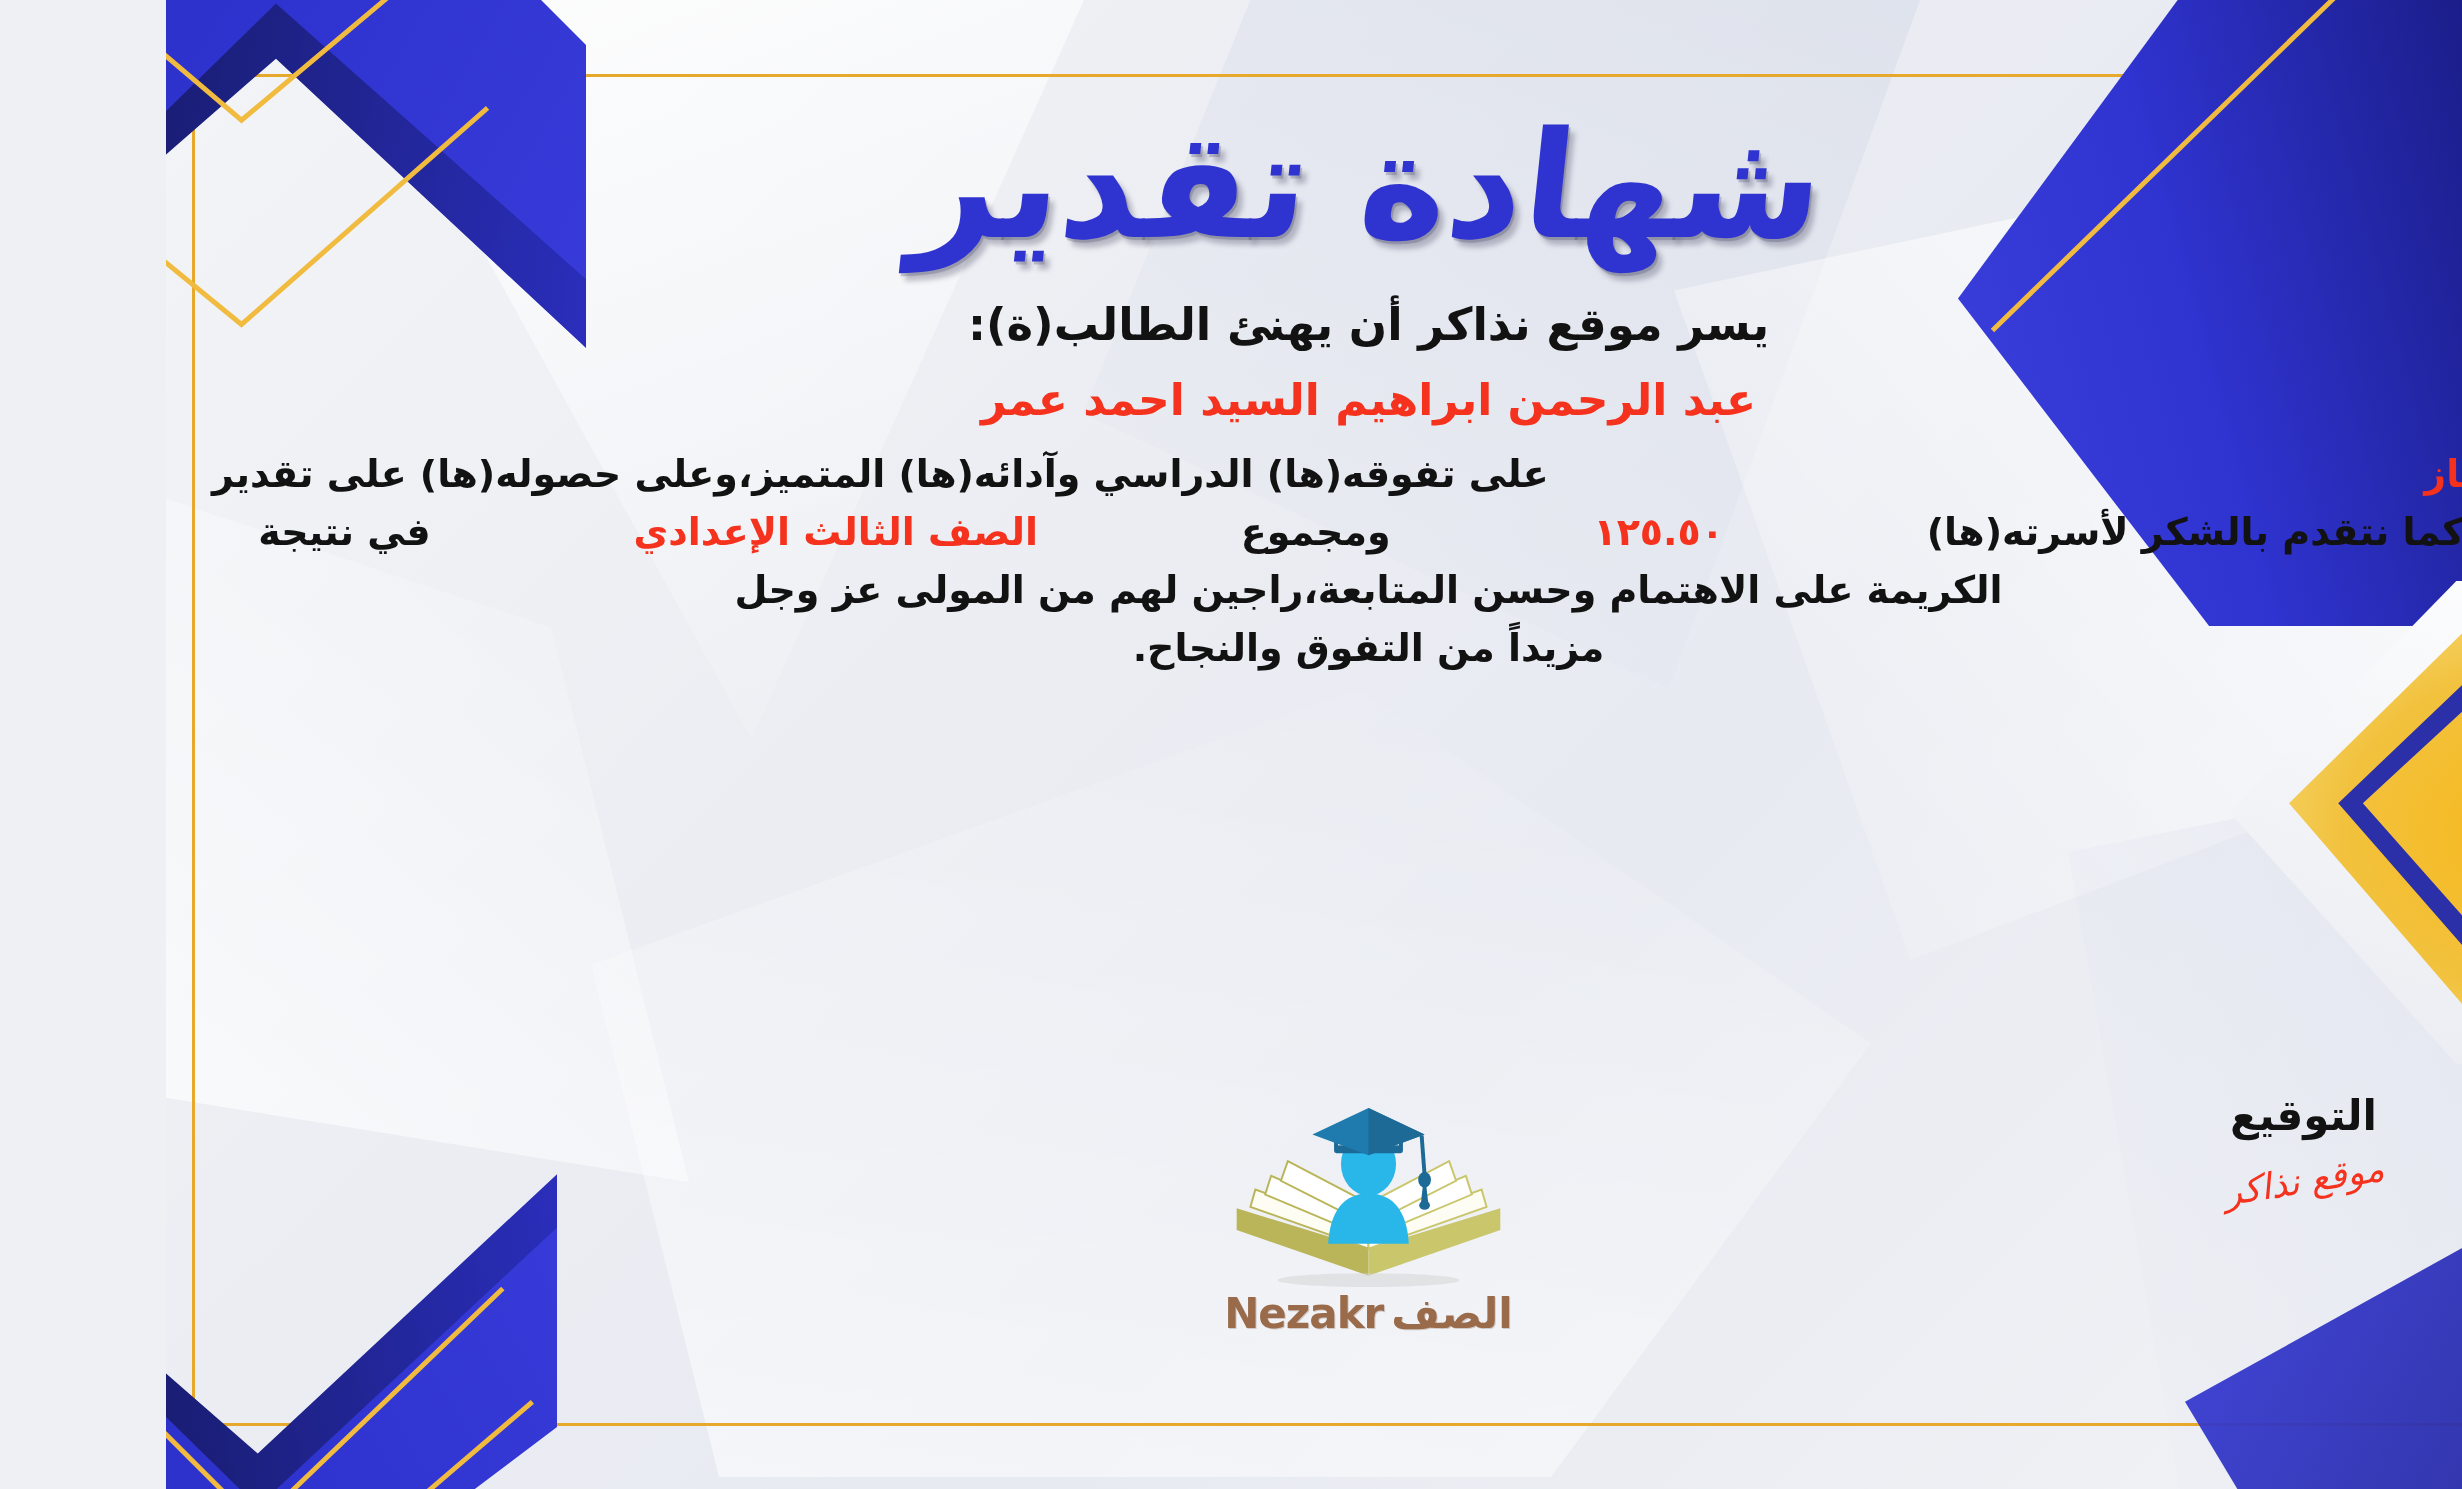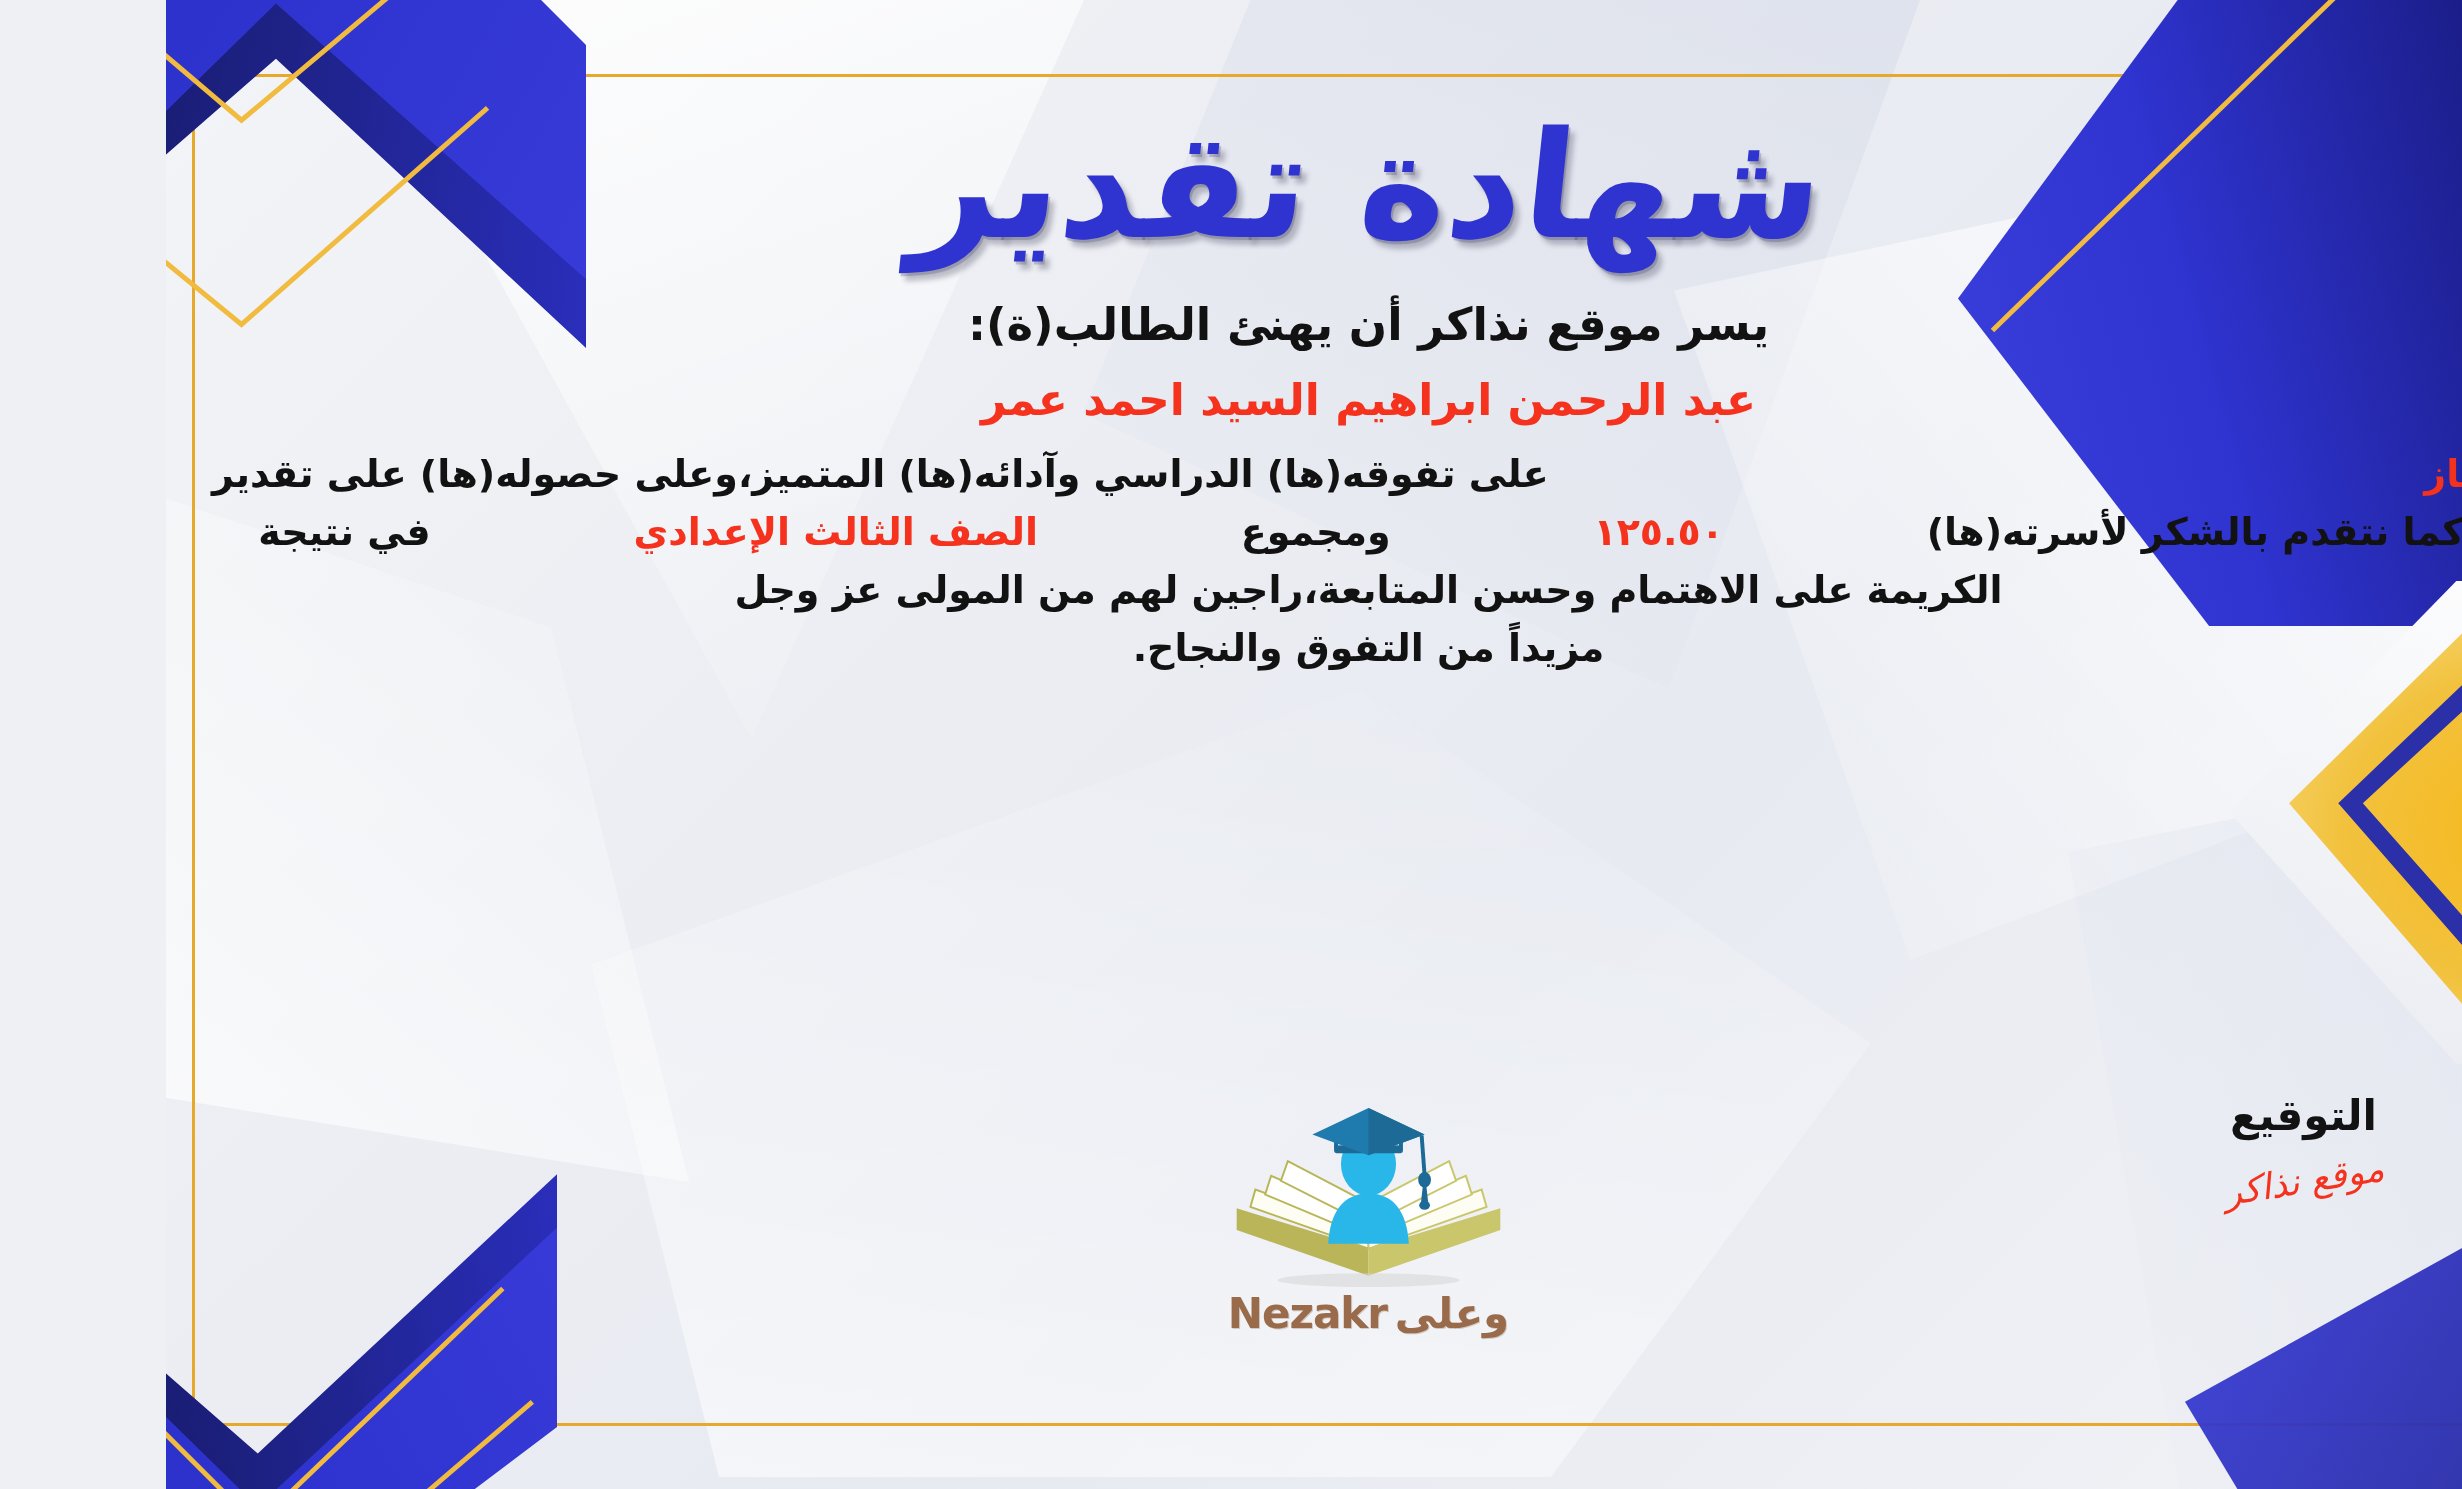--- a/index.html
+++ b/index.html
@@ -345,19 +345,19 @@
 
         <polygon points="310,14 424,68 310,110 196,68" fill="#1f7aad"></polygon>
         <polygon points="310,14 424,68 310,110" fill="#1d6a96"></polygon>
 
         <path d="M418 70 L424 150" stroke="#1d6a96" stroke-width="8" fill="none"></path>
         <ellipse cx="424" cy="160" rx="13" ry="16" fill="#1d6a96"></ellipse>
         <path d="M424 172 L420 208 M424 172 L428 208 M424 172 L424 210" stroke="#1d6a96" stroke-width="7"></path>
         <ellipse cx="424" cy="212" rx="11" ry="9" fill="#1d6a96"></ellipse>
       </svg>
       <div class="logo-word">
-        <span>وعلى</span><span style="display:inline-block;width:7.9px;"></span><span>Nezakr</span>
+        <span>الصف</span><span style="display:inline-block;width:7.9px;"></span><span>Nezakr</span>
       </div>
     </div>
 
   </div>
 </div>
 
 
 </body></html>

